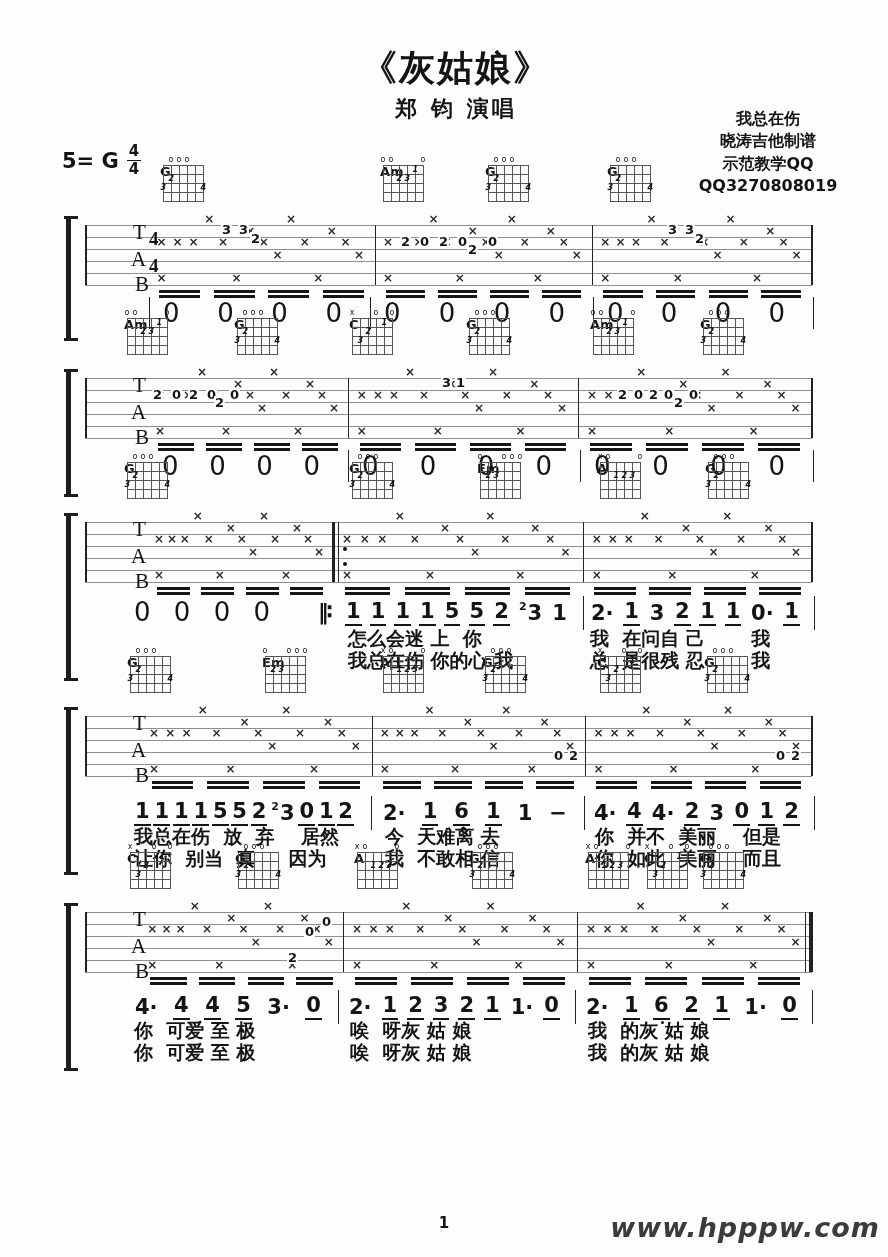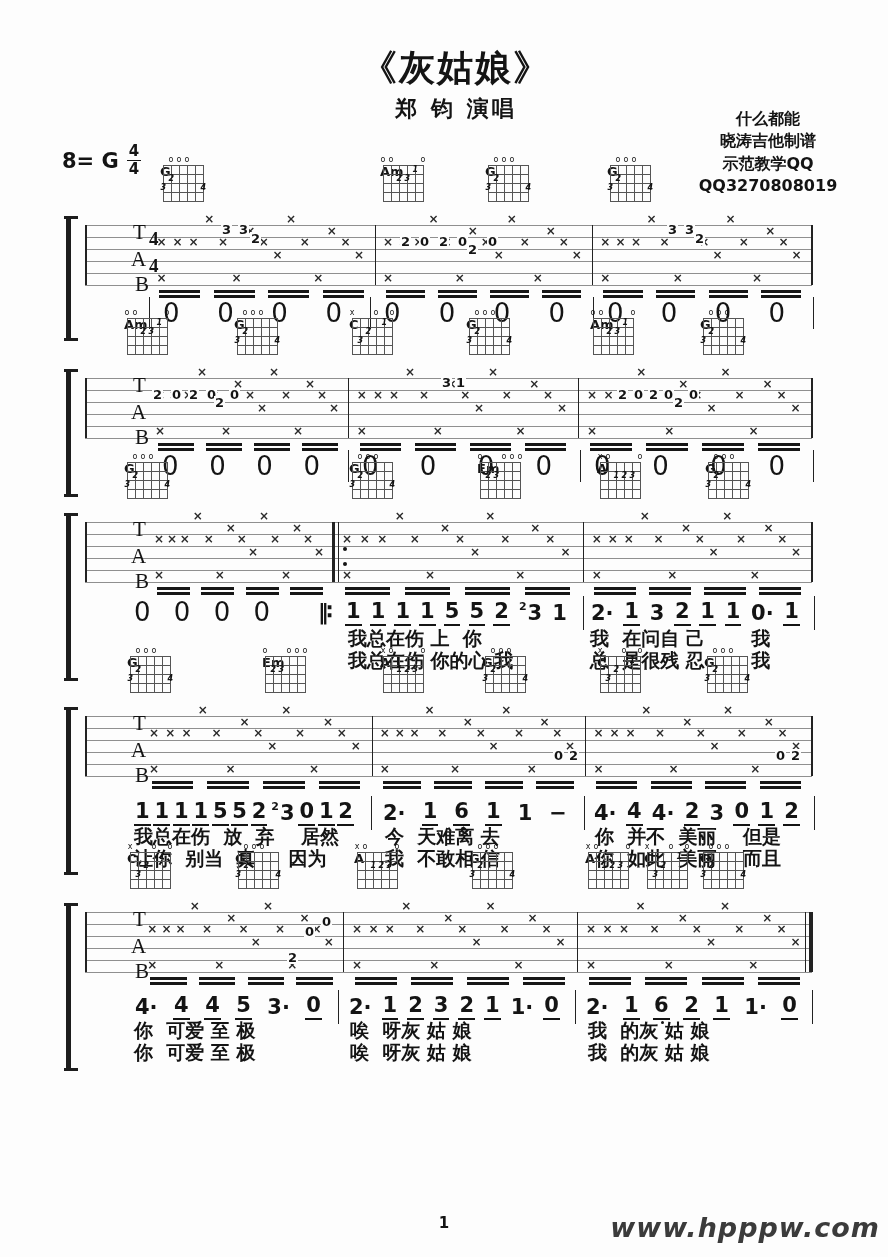--- a/index.html
+++ b/index.html
@@ -63,27 +63,27 @@
            font-size:15px;font-weight:600;}
   .site{position:absolute;right:8px;top:1212px;font-size:27px;font-weight:700;
         font-style:italic;color:#3b3b3b;letter-spacing:1px;}
 </style>
 </head>
 <body>
 
 <div class="title">《灰姑娘》</div>
 <div class="artist">郑  钧 演唱</div>
 <div class="credits">
-  <div>什么都能</div>
+  <div>我总在伤</div>
   <div>晓涛吉他制谱</div>
   <div>示范教学QQ</div>
   <div>QQ3270808019</div>
 </div>
 <div class="keysig">
-  <span>8= G</span>
+  <span>5= G</span>
   <span class="frac">
     <span class="tn">4</span>
     <span class="bn">4</span>
   </span>
 </div>
 
 <div id="score">
     <div style="position: absolute; left: 0px; top: 0px;">
       <div class="bracket" style="position: absolute; left: 66px; top: 219px; width: 9px; height: 119px;"></div>
       <div class="sline" style="position: absolute; left: 85px; top: 225px; width: 727px;"></div>
@@ -573,21 +573,21 @@
         <span class="tok u" style="position: relative;">1</span>
         <span class="tok" style="position: relative;">3</span>
         <span class="tok u" style="position: relative;">2</span>
         <span class="tok u" style="position: relative;">1</span>
         <span class="tok u" style="position: relative;">1</span>
         <span class="tok" style="position: relative;">0·</span>
         <span class="tok u" style="position: relative;">1</span>
       </div>
       <div class="vbar" style="position: absolute; left: 583px; top: 596px; width: 1px; height: 34px;"></div>
       <div class="vbar" style="position: absolute; left: 814px; top: 596px; width: 1px; height: 34px;"></div>
-      <div class="lyr" style="position: absolute; left: 348px; top: 629px;">我总在伤 上  你</div>
+      <div class="lyr" style="position: absolute; left: 348px; top: 629px;">怎么会迷 上  你</div>
       <div class="lyr" style="position: absolute; left: 348px; top: 651px;">我总在伤 你的心 我</div>
       <div class="lyr" style="position: absolute; left: 590px; top: 629px;">我  在问自 己       我</div>
       <div class="lyr" style="position: absolute; left: 590px; top: 651px;">总  是很残 忍       我</div>
     </div>
     <div style="position: absolute; left: 0px; top: 0px;">
       <div class="bracket" style="position: absolute; left: 66px; top: 710px; width: 9px; height: 162px;"></div>
       <div class="sline" style="position: absolute; left: 85px; top: 716px; width: 727px;"></div>
       <div class="sline" style="position: absolute; left: 85px; top: 728px; width: 727px;"></div>
       <div class="sline" style="position: absolute; left: 85px; top: 740px; width: 727px;"></div>
       <div class="sline" style="position: absolute; left: 85px; top: 752px; width: 727px;"></div>

